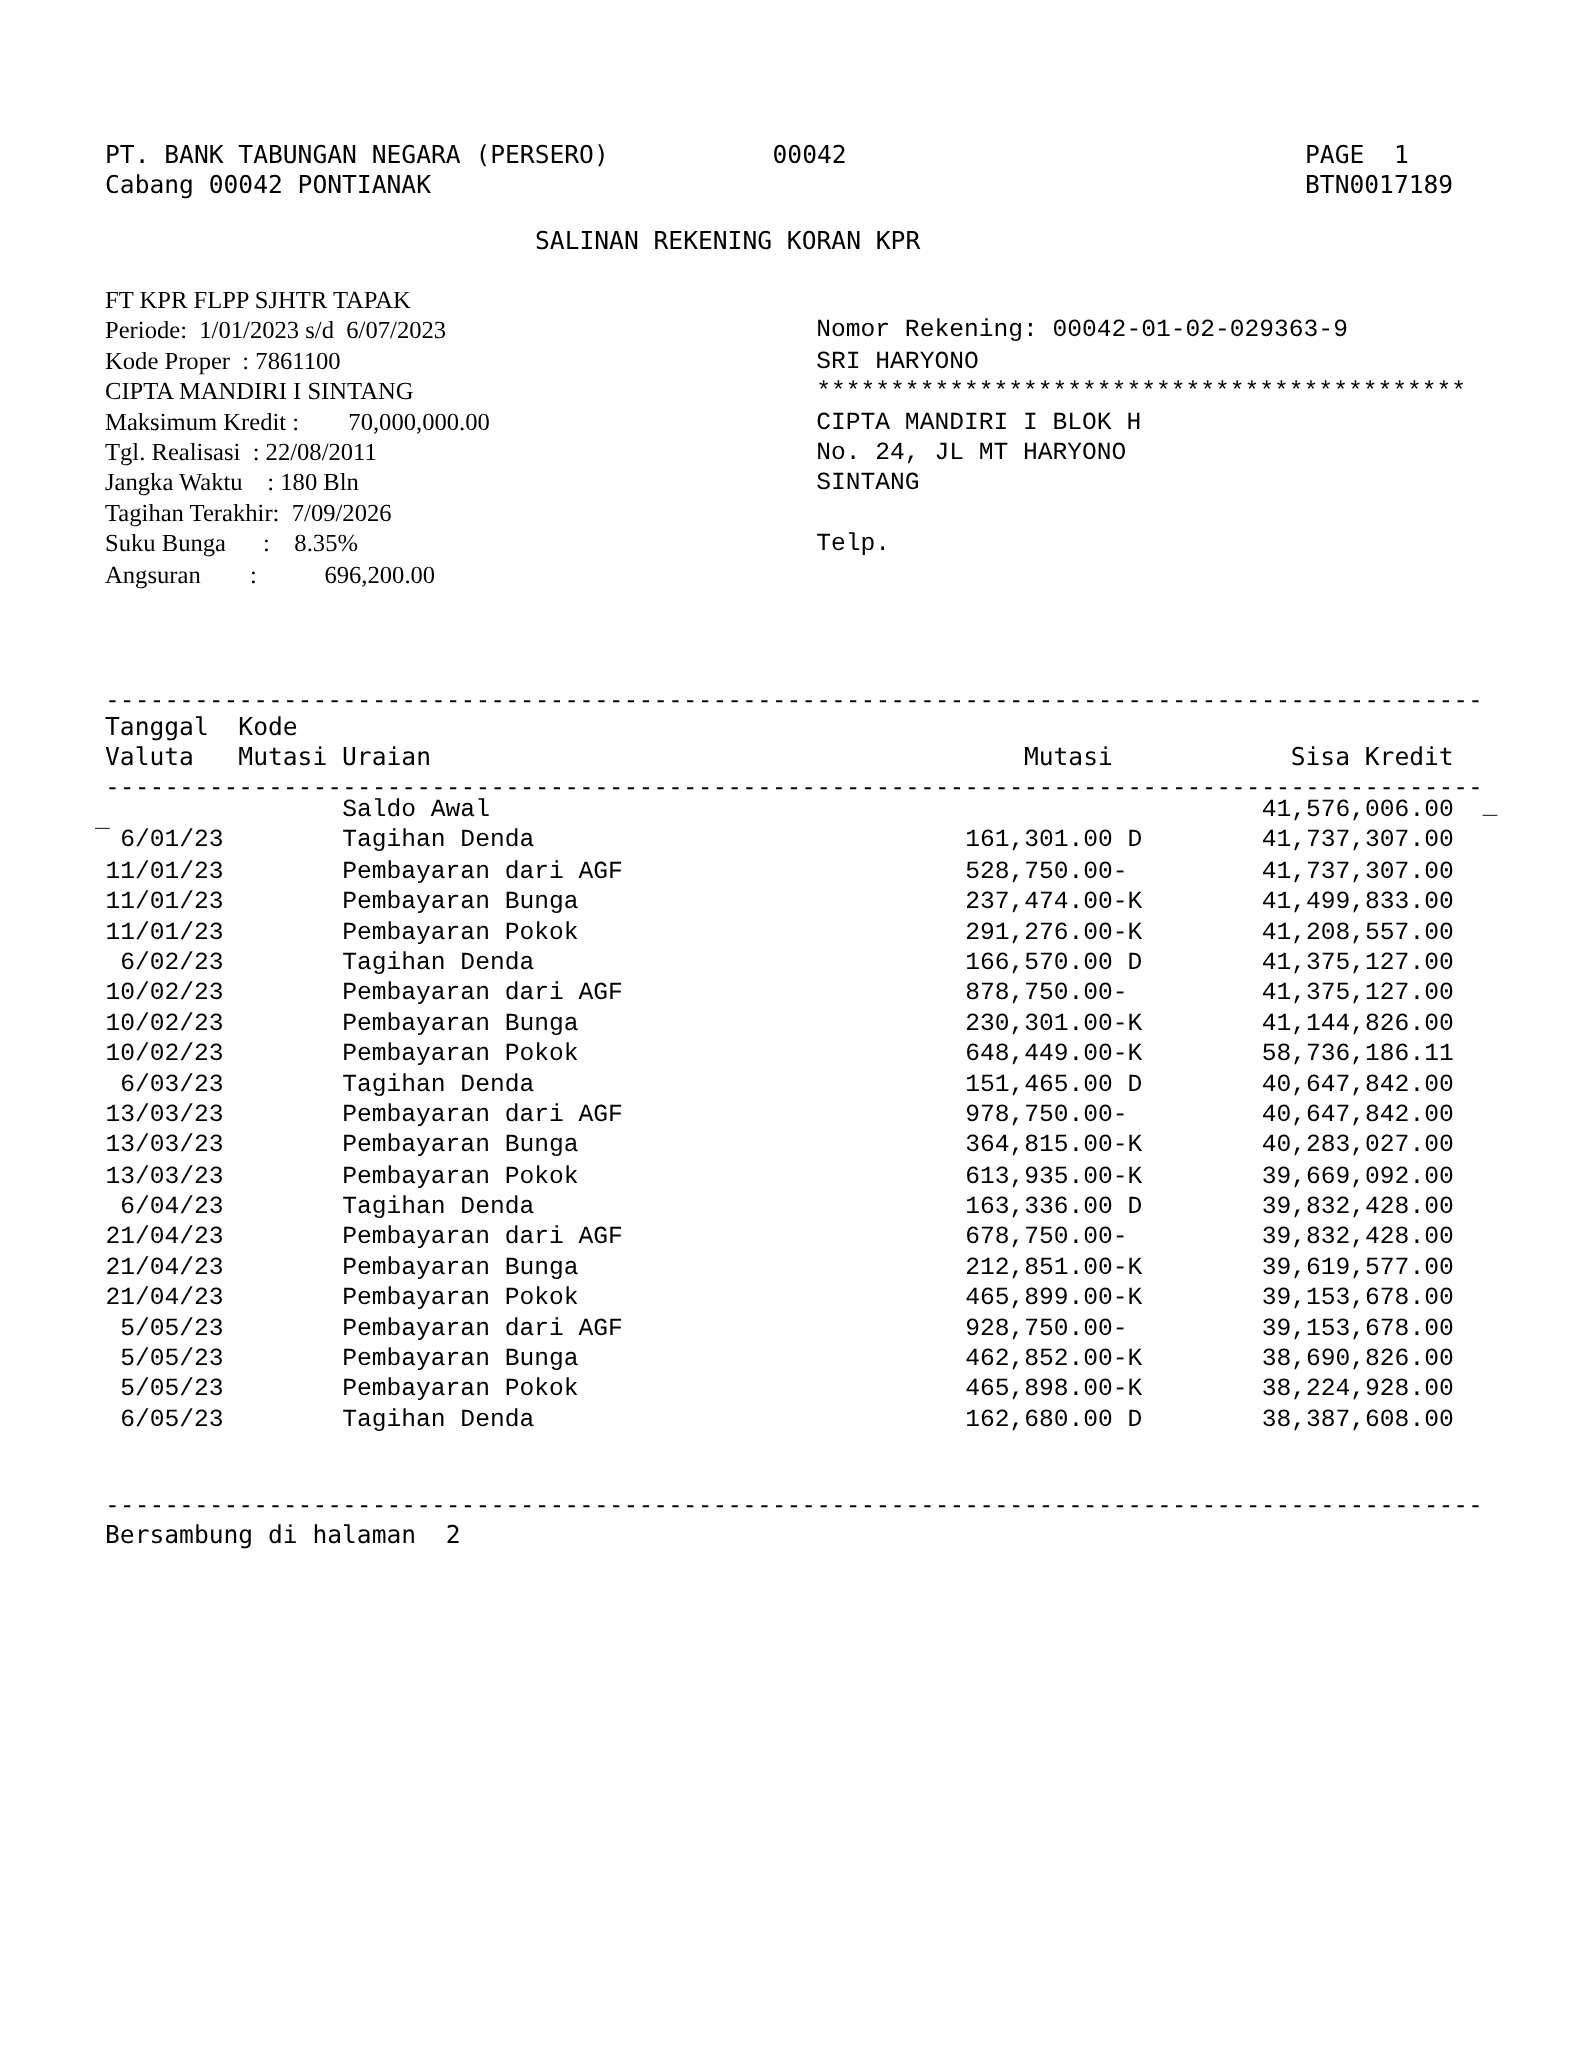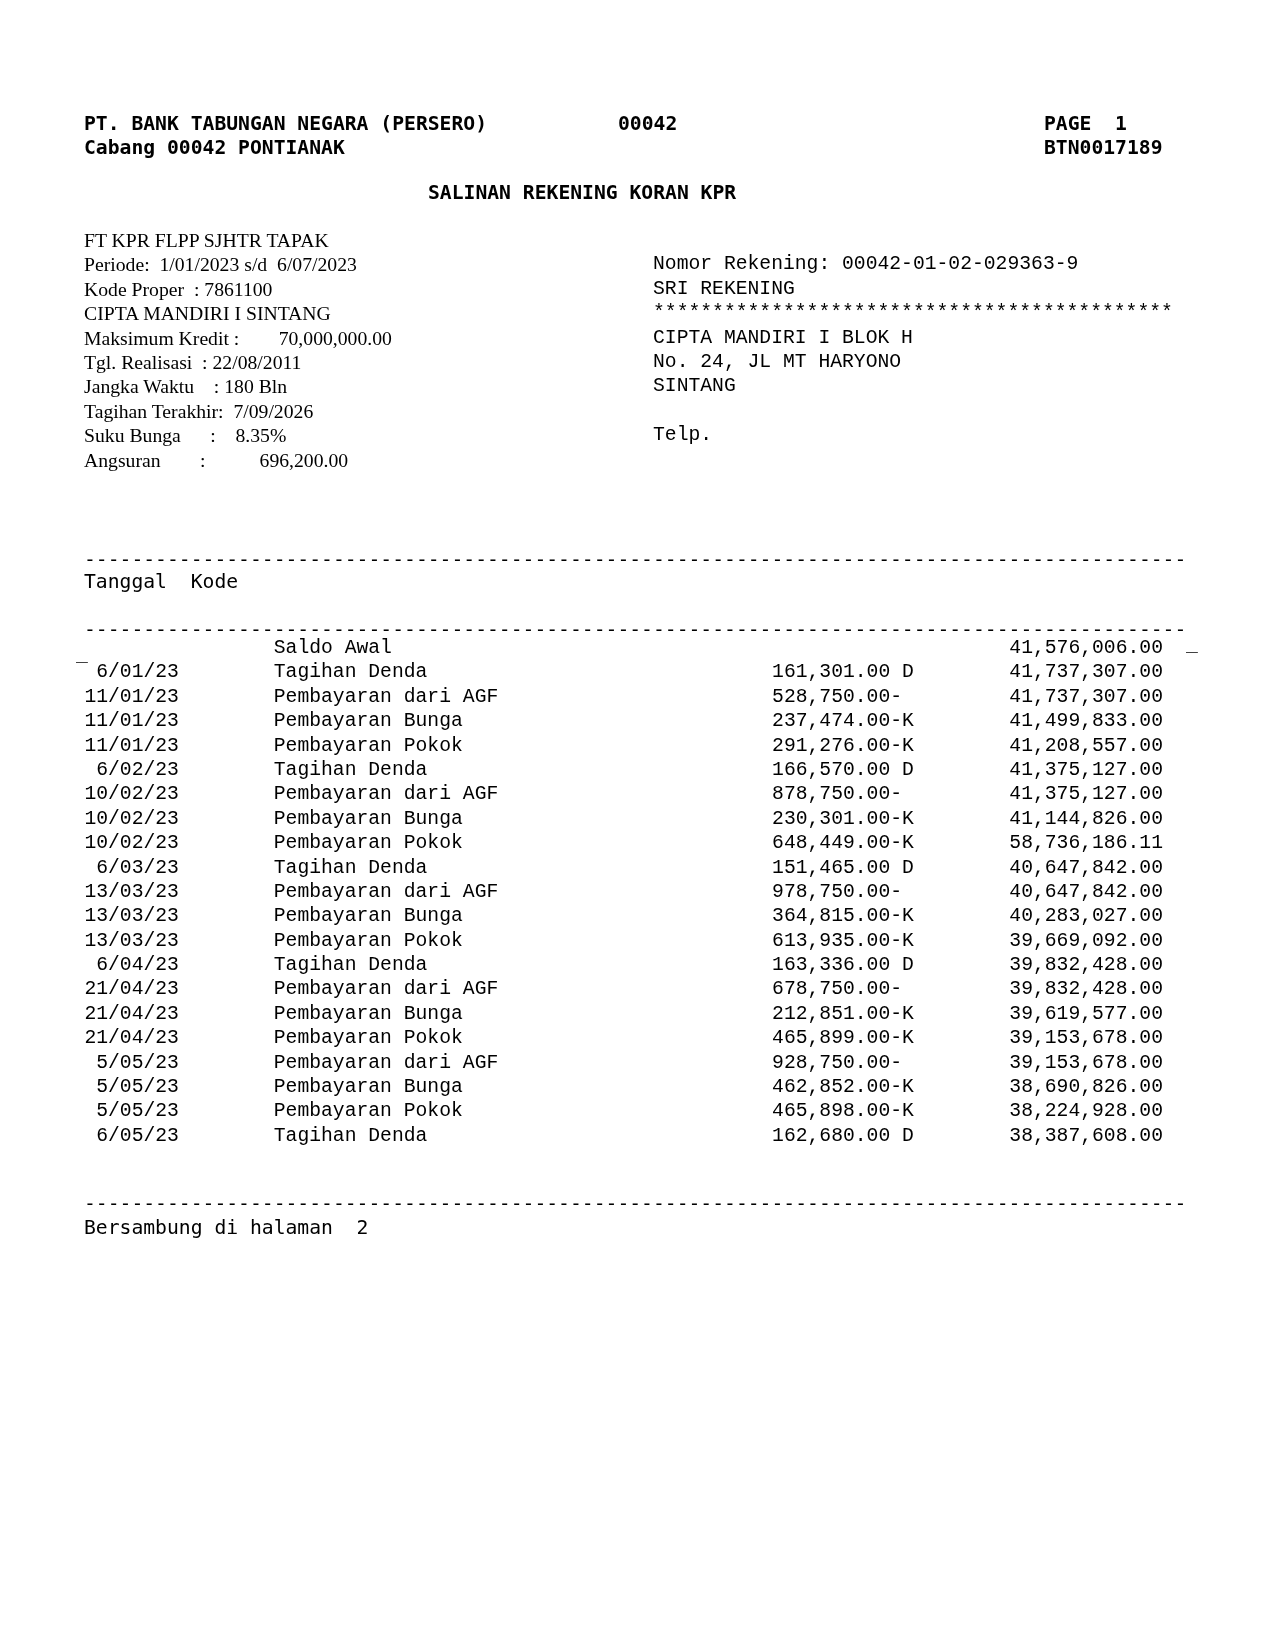--- a/index.html
+++ b/index.html
@@ -22,21 +22,20 @@
     position: absolute;
     left: 84px;
     width: 1110px;
     height: 24.4px;
     white-space: pre;
   }
   .pos {
     position: absolute;
     top: 0;
     white-space: pre;
-    font-weight: bold;
   }
   .info-row { position: absolute; left: 84px; width: 1110px; height: 24.4px; }
   .info-left  { position: absolute; left: 0; white-space: pre; font-family: Liberation Serif, serif; }
   .info-right { position: absolute; left: 569px; white-space: pre; font-family: Liberation Mono, monospace; }
   .trow {
     display: grid;
     grid-template-columns: 94.9px 94.9px 486.1px 130.4px 35.6px 237.1px;
     height: 24.4px;
     white-space: pre;
   }
@@ -85,21 +84,21 @@
   <div class="info-row" style="top:228px">
     <span class="info-left">FT KPR FLPP SJHTR TAPAK</span>
     <span class="info-right"></span>
   </div>
   <div class="info-row" style="top:252.4px">
     <span class="info-left">Periode:  1/01/2023 s/d  6/07/2023</span>
     <span class="info-right">Nomor Rekening: 00042-01-02-029363-9</span>
   </div>
   <div class="info-row" style="top:276.8px">
     <span class="info-left">Kode Proper  : 7861100</span>
-    <span class="info-right">SRI REKENING</span>
+    <span class="info-right">SRI HARYONO</span>
   </div>
   <div class="info-row" style="top:301.2px">
     <span class="info-left">CIPTA MANDIRI I SINTANG</span>
     <span class="info-right">********************************************</span>
   </div>
   <div class="info-row" style="top:325.6px">
     <span class="info-left">Maksimum Kredit :        70,000,000.00</span>
     <span class="info-right">CIPTA MANDIRI I BLOK H</span>
   </div>
   <div class="info-row" style="top:350px">
@@ -118,20 +117,25 @@
     <span class="info-left">Suku Bunga      :    8.35%</span>
     <span class="info-right">Telp.</span>
   </div>
   <div class="info-row" style="top:447.6px">
     <span class="info-left">Angsuran        :           696,200.00</span>
     <span class="info-right"></span>
   </div>
 
   <div class="line" style="top:548px">---------------------------------------------------------------------------------------------</div>
   <div class="line" style="top:570px">Tanggal  Kode</div>
+  <div class="line trow" style="top:594px">
+    <span class="thead-left">Valuta   Mutasi Uraian</span>
+    <span class="thead-amt">Mutasi</span>
+    <span class="thead-bal">Sisa Kredit</span>
+  </div>
   <div class="line" style="top:618px">---------------------------------------------------------------------------------------------</div>
 
   <div id="transactions">
       <div class="trow">
       <span class="c-date"></span>
       <span class="c-gap"></span>
       <span class="c-desc">Saldo Awal</span>
       <span class="c-amt"></span>
       <span class="c-flag"></span>
       <span class="c-bal">41,576,006.00</span>

